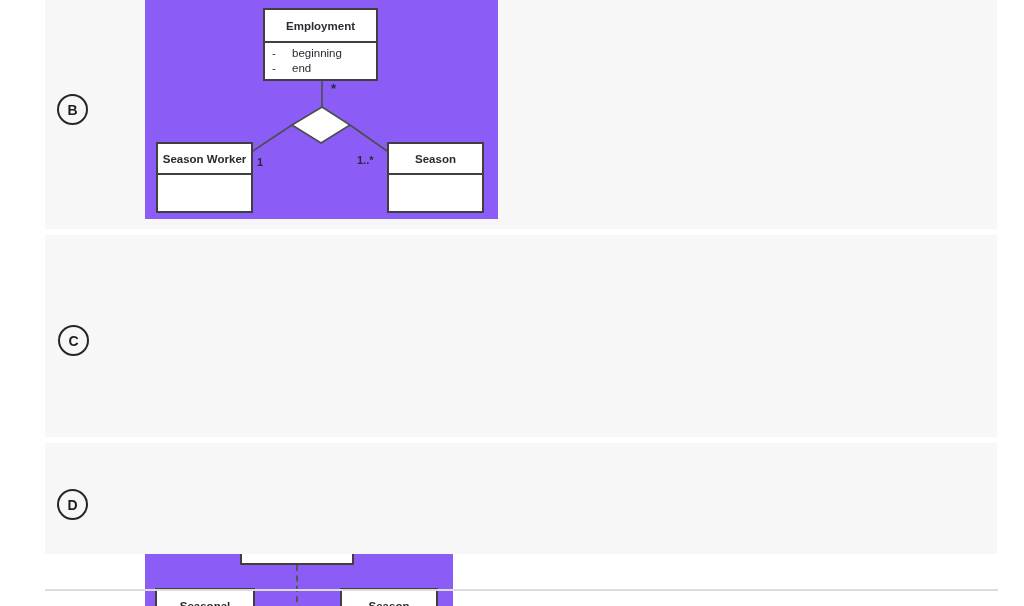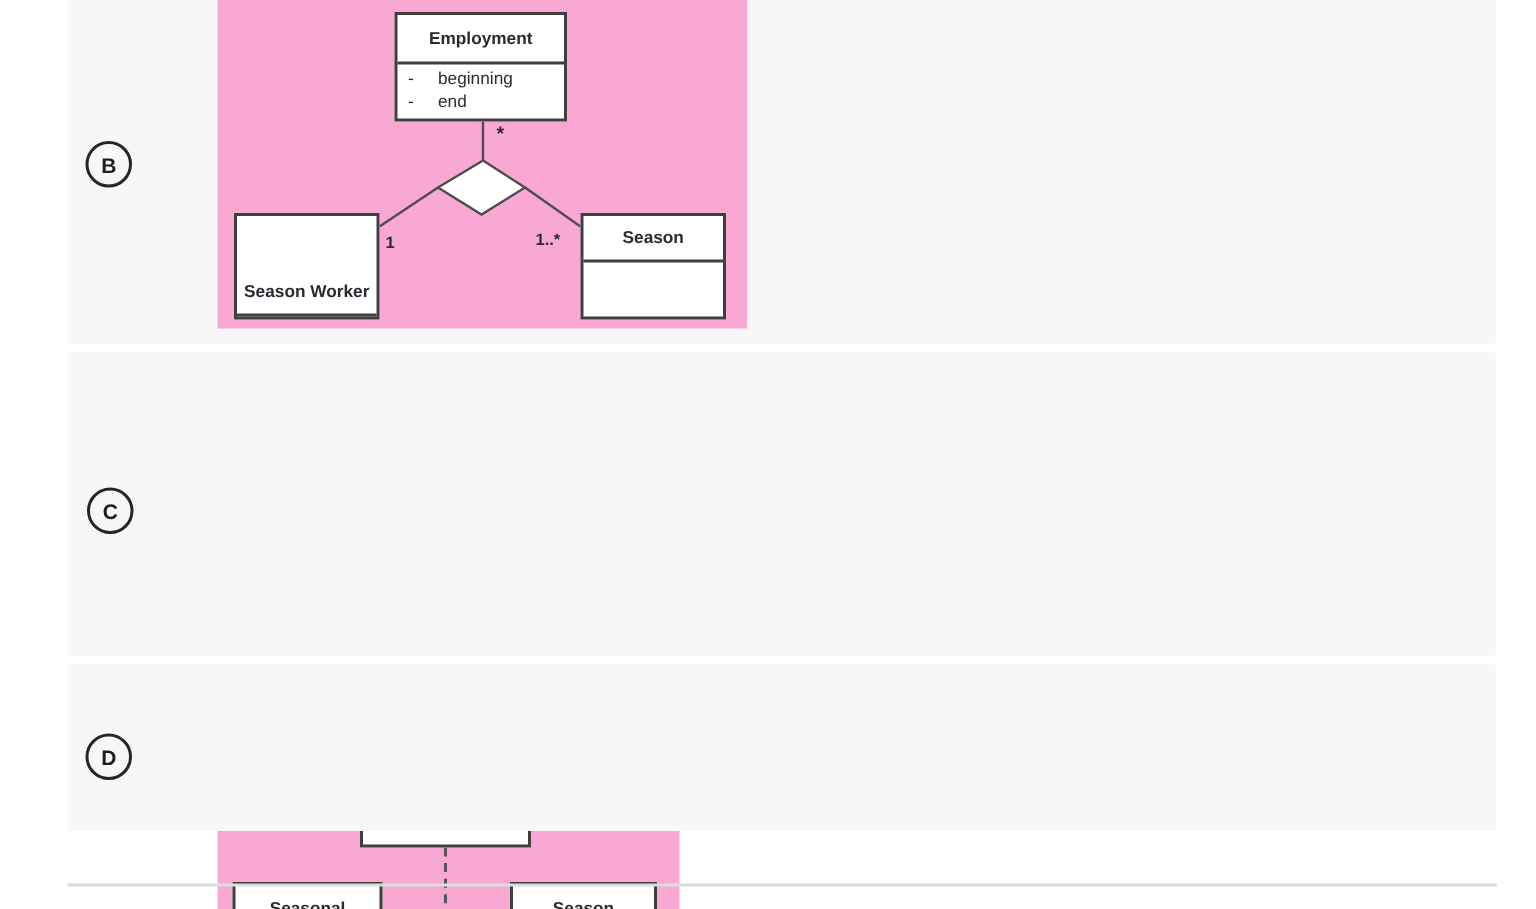--- a/index.html
+++ b/index.html
@@ -9,21 +9,21 @@
     font-family:"Liberation Sans", sans-serif;
     color:#2a2a33;
   }
   
   .section { position:absolute; left:45px; width:952px; background:#f7f7f7; }
   #section-b { top:0;     height:229px; }
   #section-c { top:235px; height:202px; }
   #section-d { top:443px; height:111px; }
 
   
-  .canvas { position:absolute; background:#f9a8d4; }
+  .canvas { position:absolute; background:#8b5cf6; }
   #canvas-b { left:100px; top:0;     width:353px; height:219px; }
   #canvas-c { left:100px; top:243px; width:308px; height:187px; }
 
   
   .opt-circle {
     position:absolute; width:31px; height:31px; box-sizing:border-box;
     border:2.5px solid #262626; border-radius:50%;
     display:flex; align-items:center; justify-content:center;
     font-weight:bold; font-size:14px; color:#1d1d1d; cursor:pointer;
   }
@@ -42,21 +42,21 @@
     font-weight:bold; font-size:11.5px; line-height:14px;
     white-space:pre-line; text-align:center;
   }
   .uml-attrs { padding-top:3px; }
   .attr-row  { display:flex; font-size:11.5px; line-height:15px; }
   .attr-dash { flex:none; width:20px; padding-left:7px; box-sizing:content-box; }
 
   #b-emp    { left:118px; top:8px;   width:115px; height:73px; }
   #b-emp    .uml-title { height:33px; }
   #b-worker { left:11px;  top:142px; width:97px;  height:71px; }
-  #b-worker .uml-title { height:31px;margin-top:36px; }
+  #b-worker .uml-title { height:31px; }
   #b-season { left:242px; top:142px; width:97px;  height:71px; }
   #b-season .uml-title { height:31px; }
 
   #c-emp    { left:95px;  top:14px;  width:114px; height:73px; }
   #c-emp    .uml-title { height:31px; }
   #c-worker { left:10px;  top:110px; width:100px; height:72px; }
   #c-worker .uml-title { height:48px; }
   #c-season { left:195px; top:110px; width:98px;  height:72px; }
   #c-season .uml-title { height:34px; }
 

